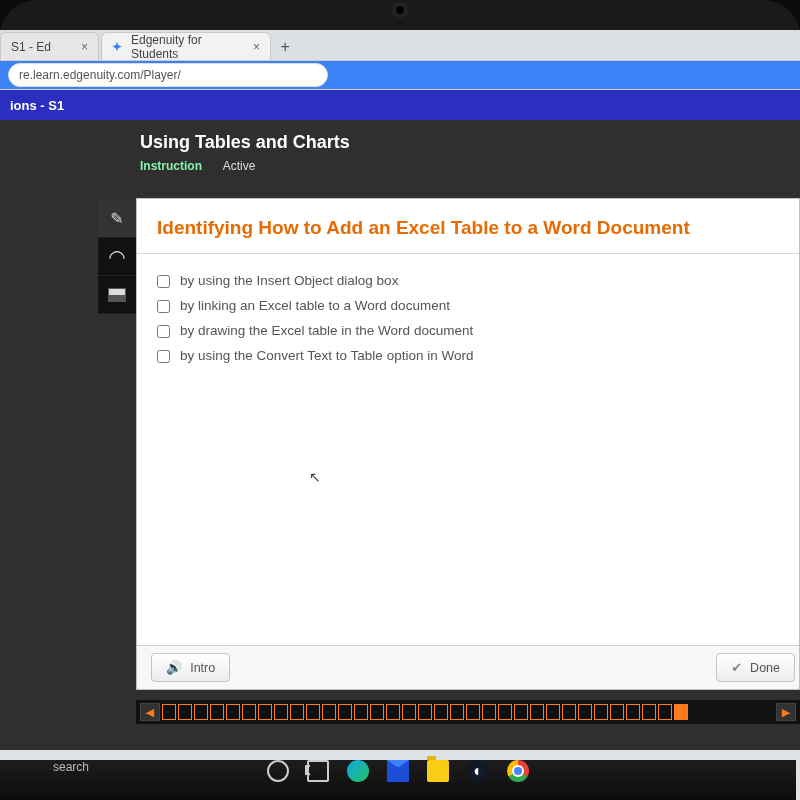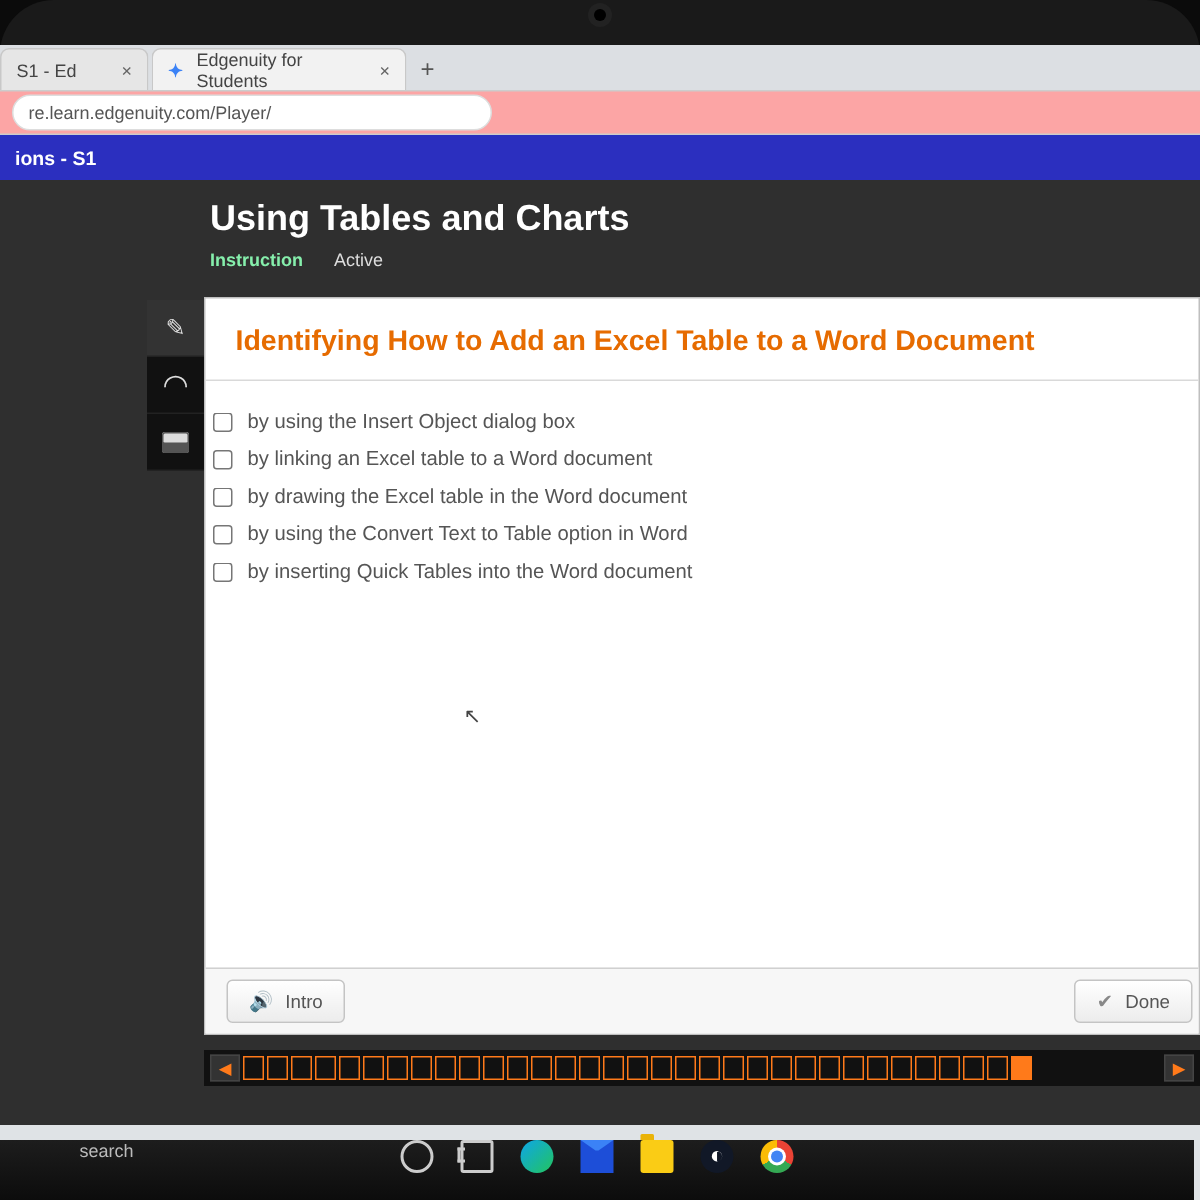--- a/index.html
+++ b/index.html
@@ -18,47 +18,47 @@
     overflow:hidden;
   }
   
   .tabstrip { height:30px; background:#dcdfe3; display:flex; align-items:flex-end; font-size:12px; color:#444; }
   .tab { height:28px; background:#f2f2f2; border:1px solid #c8c8c8; border-bottom:none; border-top-left-radius:6px; border-top-right-radius:6px; padding:6px 10px; display:flex; align-items:center; gap:6px; margin-right:2px; max-width:170px; position:relative;}
   .tab.inactive { background:#e6e6e6;gap:26px; }
   .tab .close { margin-left:4px; color:#666; }
   .tab .favicon { width:14px; height:14px; display:inline-block; }
   .fav-x { color:#3b82f6; font-weight:bold; font-size:12px; transform:rotate(0deg);}
   .newtab { width:24px; text-align:center; color:#555; font-size:16px; padding-bottom:4px; }
-  .addrbar { height:30px; background:#fca5a5; border-top:1px solid #ccc; border-bottom:1px solid #ccc; display:flex; align-items:center; padding:0 8px; font-size:12px; color:#555; }
+  .addrbar { height:30px; background:#3b82f6; border-top:1px solid #ccc; border-bottom:1px solid #ccc; display:flex; align-items:center; padding:0 8px; font-size:12px; color:#555; }
   .addrbar .url { background:#fff; border:1px solid #ddd; border-radius:12px; padding:4px 10px; flex:0 0 auto; width:320px; }
   
   .coursebar { height:30px; background:#2b2fbf; color:#fff; font-size:13px; font-weight:bold; display:flex; align-items:center; padding:0 10px; }
   
   .player {
     position:absolute; top:90px; left:0; right:0; bottom:50px;
     background:#2f2f2f;
   }
   .lesson-header { position:absolute; top:12px; left:140px; color:#fff; }
-  .lesson-header h2 { font-size:24px; font-weight:bold; margin-bottom:6px; }
+  .lesson-header h2 { font-size:18px; font-weight:bold; margin-bottom:6px; }
   .tabline { font-size:12px; }
   .tabline .active { color:#86efac; font-weight:bold; margin-right:18px; }
   .tabline .other { color:#ddd;text-align:right; }
   .side-tools {
     position:absolute; left:98px; top:80px; width:38px; background:#111; display:flex; flex-direction:column;
   }
   .side-tools .tool { width:38px; height:38px; display:flex; align-items:center; justify-content:center; color:#ddd; font-size:16px; border-bottom:1px solid #222;}
   .side-tools .tool.sel { background:#333; }
   .content-card {
     position:absolute; left:136px; top:78px; right:0; bottom:60px;
     background:#fff; border:1px solid #bfbfbf;
   }
   .content-card .q-title { color:#e66b00; font-weight:bold; font-size:19px; padding:18px 20px 14px 20px; }
   .content-card .divider { height:1px; background:#d9d9d9; margin:0 0 14px 0; }
   .content-card .prompt { font-size:13.5px; color:#555; padding:0 20px 10px 20px; }
-  .options { padding:0 5px; }
+  .options { padding:0 20px; }
   .opt { display:flex; align-items:flex-start; gap:10px; padding:5px 0; font-size:13.5px; color:#555; }
   .opt input { margin-top:2px; }
   .cursor { position:absolute; left:172px; top:270px; font-size:14px; color:#444; pointer-events:none;}
   .card-footer {
     position:absolute; left:0; right:0; bottom:0; height:44px;
     border-top:1px solid #d0d0d0; background:#f7f7f7;
     display:flex; align-items:center; justify-content:space-between; padding:0 4px 0 14px;
   }
   .btn { background:linear-gradient(#fff,#ececec); border:1px solid #c4c4c4; border-radius:4px; padding:6px 14px; font-size:12.5px; color:#555; display:flex; align-items:center; gap:8px; cursor:pointer; }
   .btn .ic { font-size:13px; color:#888; }
@@ -154,24 +154,20 @@
             <span>by linking an Excel table to a Word document</span>
           </label>
           <label class="opt">
             <input type="checkbox" style="">
             <span>by drawing the Excel table in the Word document</span>
           </label>
           <label class="opt">
             <input type="checkbox" style="">
             <span>by using the Convert Text to Table option in Word</span>
           </label>
-          <label class="opt">
-            <input type="checkbox" style="">
-            <span>by inserting Quick Tables into the Word document</span>
-          </label>
         </div>
         <div class="cursor">↖</div>
 
         <div class="card-footer">
           <button class="btn">
             <span class="ic">🔊</span>
             <span>Intro</span>
           </button>
           <button class="btn">
             <span class="ic">✔</span>

